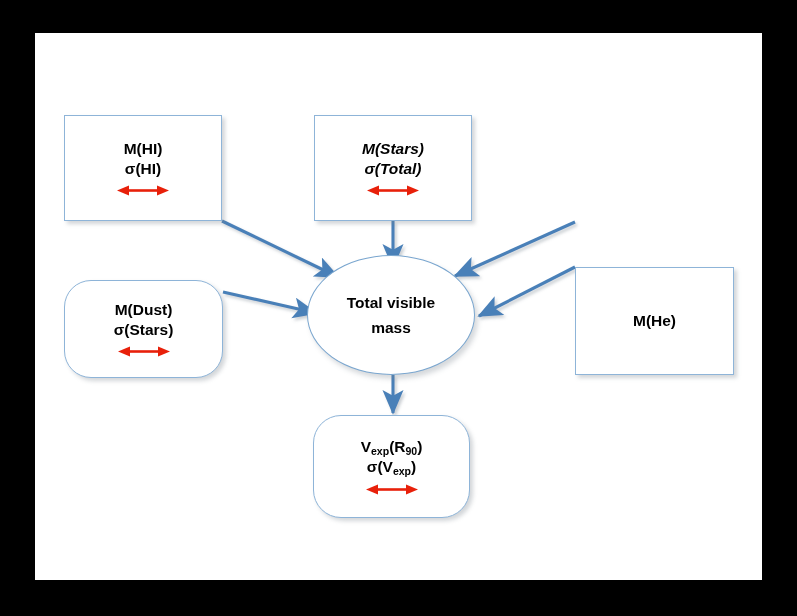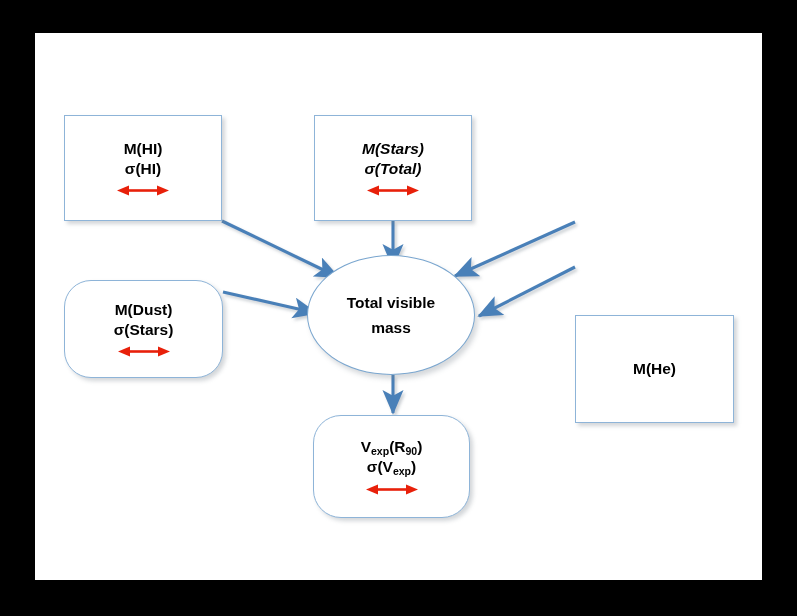--- a/index.html
+++ b/index.html
@@ -84,21 +84,21 @@
     width: 727px;
     height: 547px;
     z-index: 1;
     overflow: visible;
   }
   
   #box-hi      { left: 29px;  top: 82px;  width: 158px; height: 106px; }
   #box-stars   { left: 279px; top: 82px;  width: 158px; height: 106px; font-style: italic; }
   #box-h2      { left: 540px; top: 82px;  width: 159px; height: 107px; }
   #box-dust    { left: 29px;  top: 247px; width: 159px; height: 98px; border-radius: 27px;  }
-  #box-he      { left: 540px; top: 234px; width: 159px; height: 108px; margin-top: 48px; }
+  #box-he      { left: 540px; top: 234px; width: 159px; height: 108px; }
   #box-vexp    { left: 278px; top: 382px; width: 157px; height: 103px; border-radius: 28px; }
   #ellipse-total { left: 272px; top: 222px; width: 168px; height: 120px; }
 </style>
 </head>
 <body>
 
 <div id="slide-frame">
   <div id="canvas">
 
     <svg class="connectors" viewBox="0 0 727 547" xmlns="http://www.w3.org/2000/svg">

